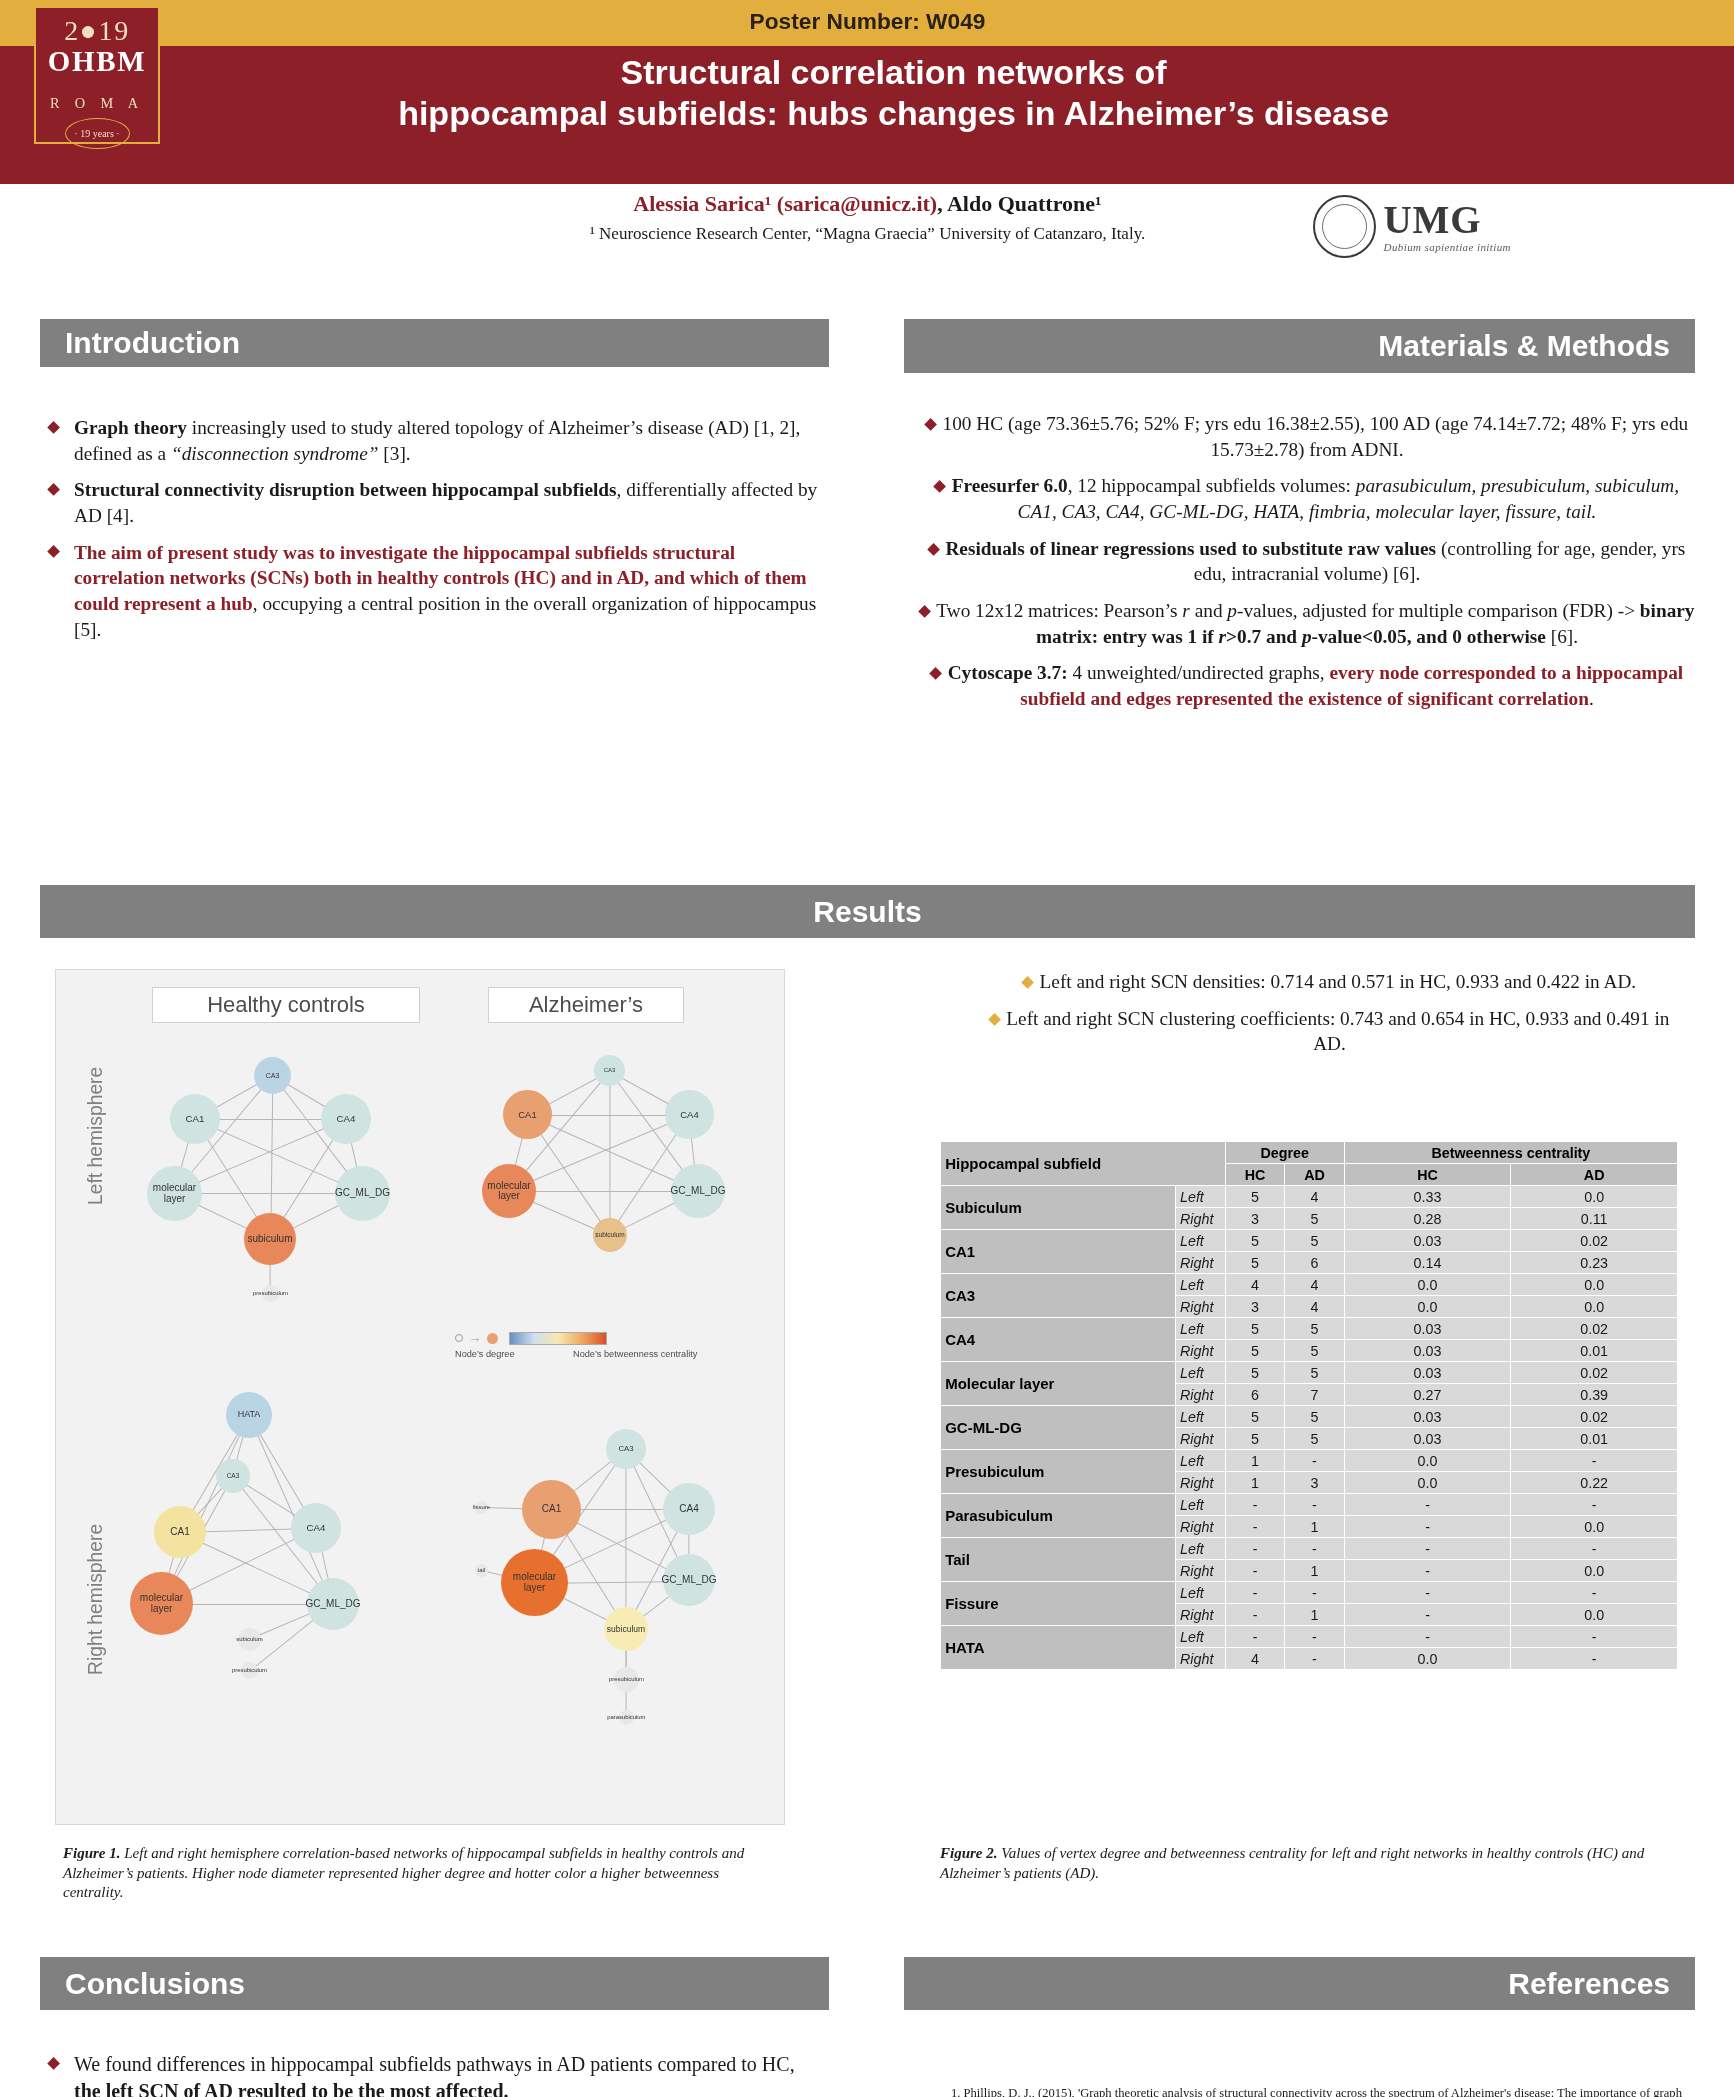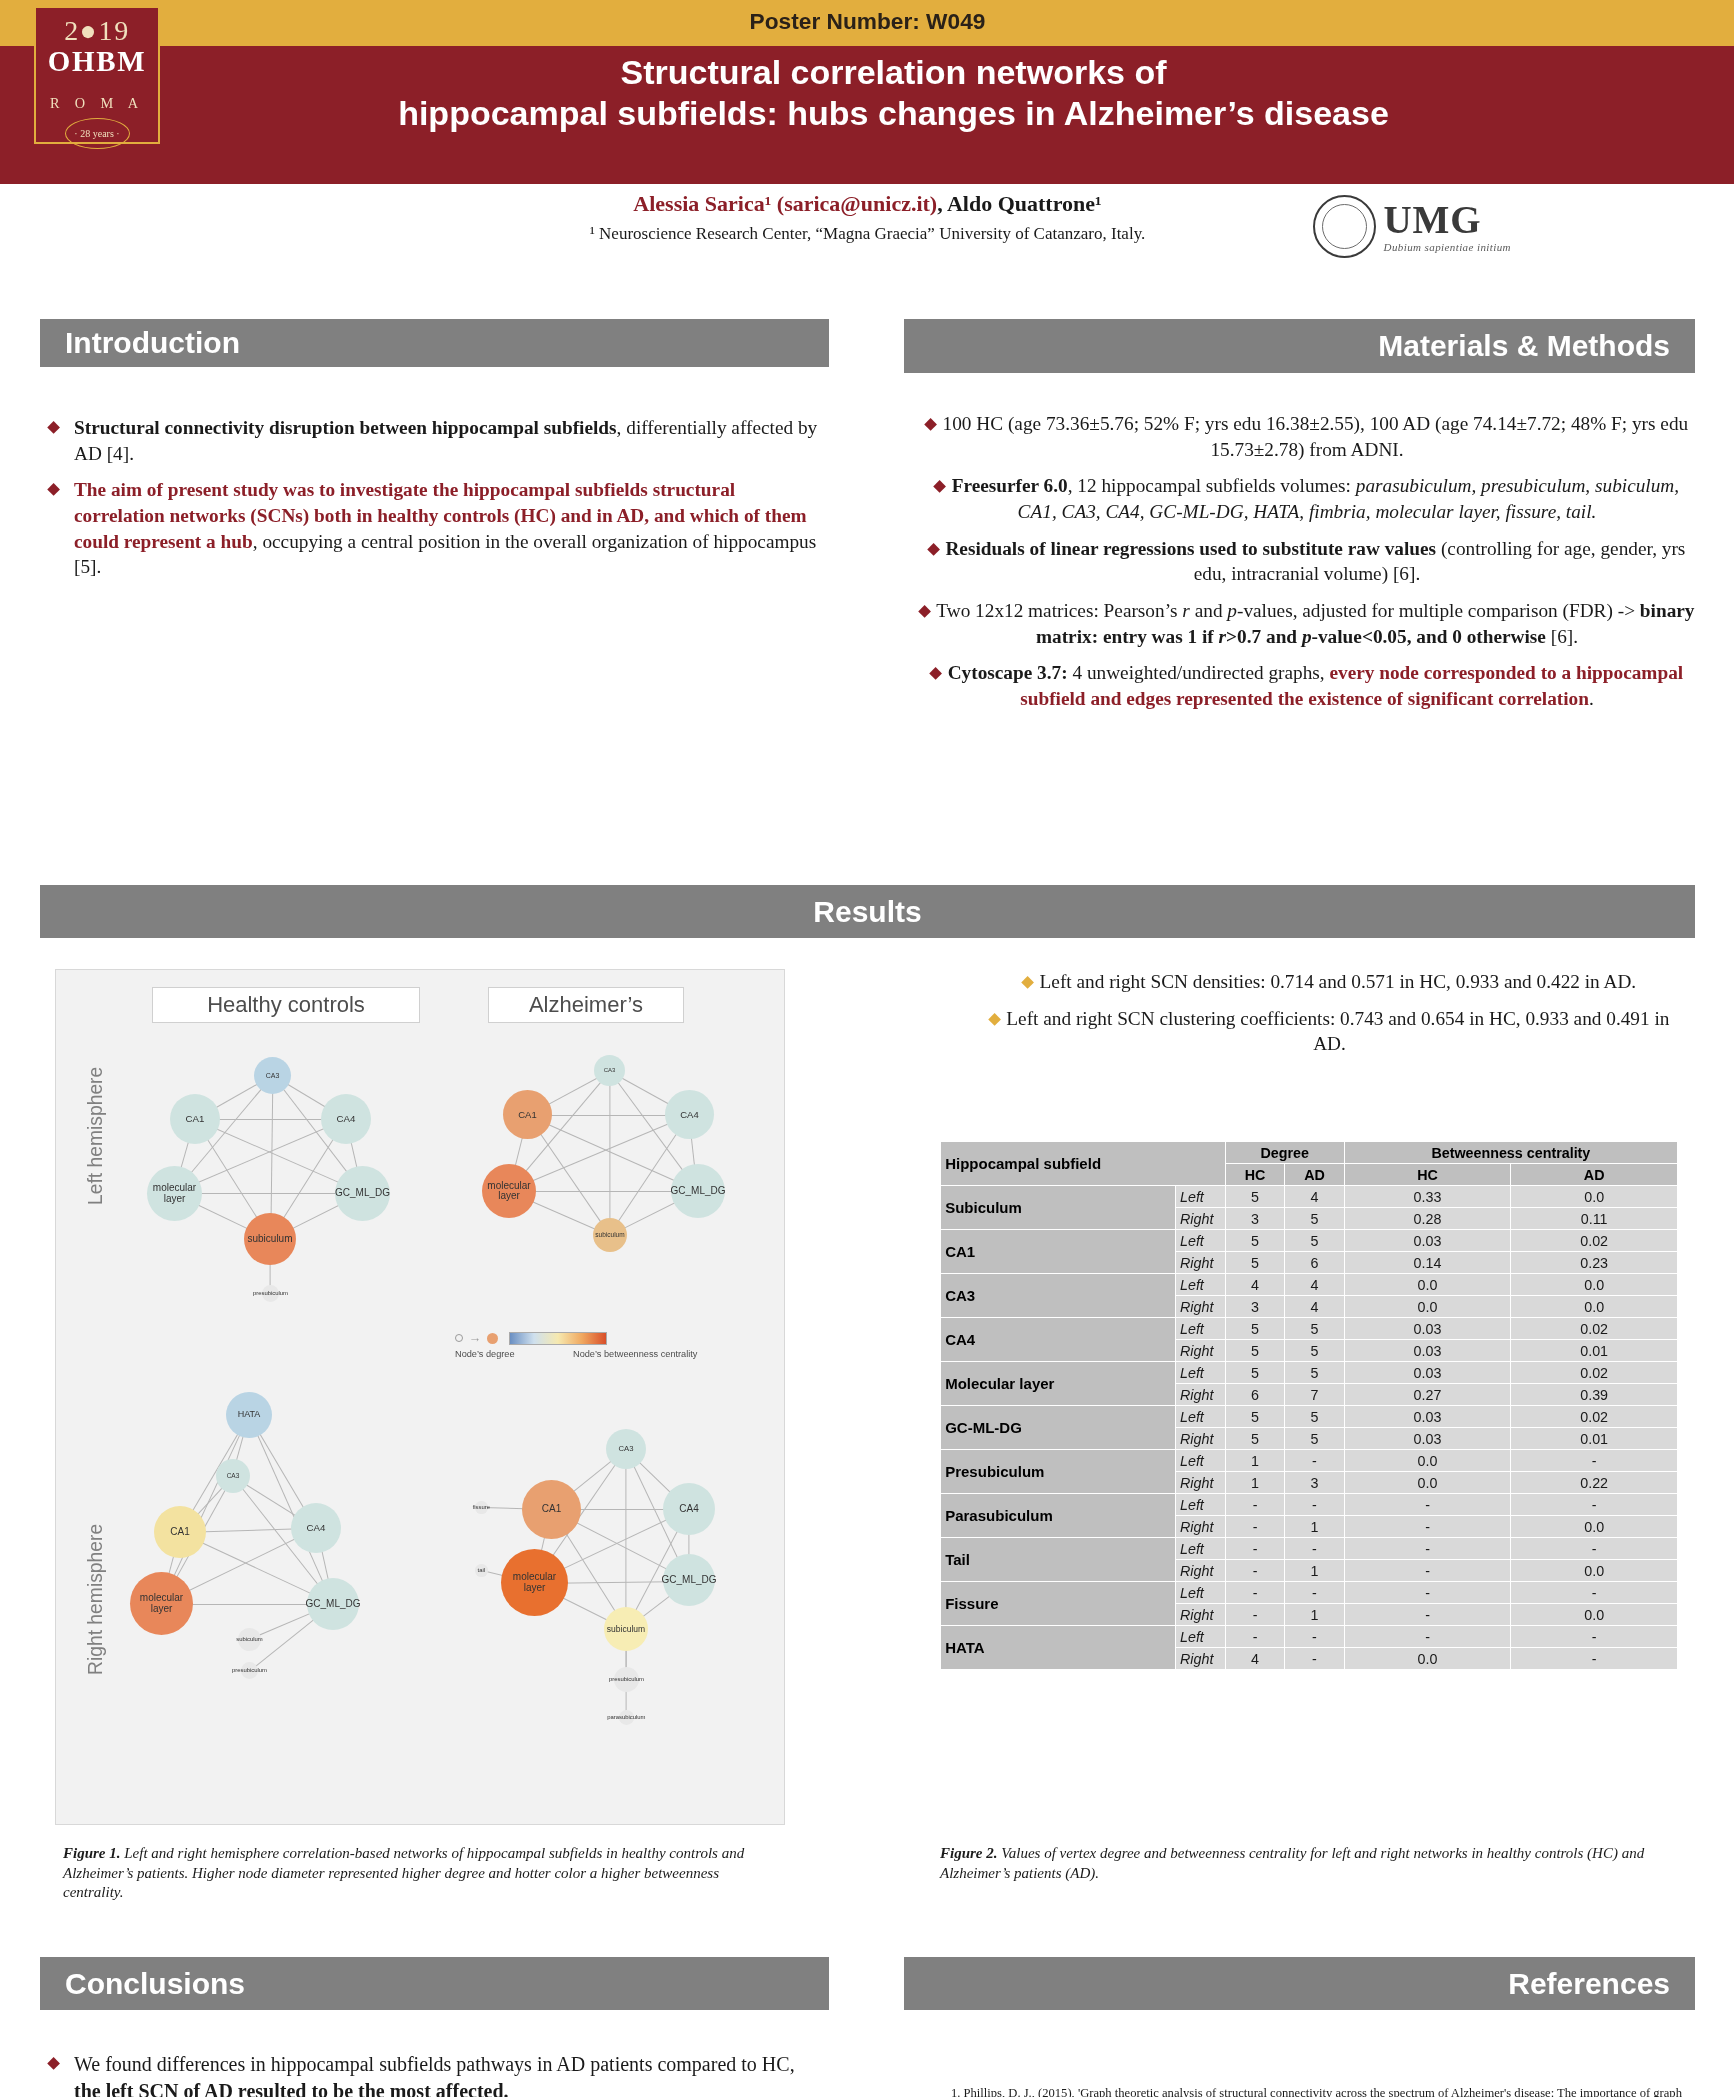--- a/index.html
+++ b/index.html
@@ -383,21 +383,21 @@
   <div class="titlebar"></div>
   <div class="title-text">
     <div>Structural correlation networks of</div>
     <div>hippocampal subfields: hubs changes in Alzheimer’s disease</div>
   </div>
 
   <div class="logo-block">
     <div class="logo-year">2●19</div>
     <div class="logo-ohbm">OHBM</div>
     <div class="logo-roma">R O M A</div>
-    <div class="logo-seal">· 28 years ·</div>
+    <div class="logo-seal">· 19 years ·</div>
   </div>
 
   <div class="authors-block">
     <div class="authors">
       <span class="red">Alessia Sarica¹ (sarica@unicz.it)</span><span>, Aldo Quattrone¹</span>
     </div>
     <div class="affil">¹ Neuroscience Research Center, “Magna Graecia” University of Catanzaro, Italy.</div>
   </div>
 
   <div class="umg-logo">
@@ -407,20 +407,21 @@
       <div class="umg-motto">Dubium sapientiae initium</div>
     </div>
   </div>
 
   <div class="sec-header left-align" style="left:40px; top:319px; width:789px; height:48px;">Introduction</div>
 
   <div class="sec-header right-align" style="left:904px; top:319px; width:791px; height:54px;">Materials &amp; Methods</div>
 
   <div class="body-col" id="intro-col" style="left:46px; top:415px; width:776px;">
     <ul class="bullets" id="intro-list">
+        <li><b>Graph theory</b> increasingly used to study altered topology of Alzheimer’s disease (AD) [1, 2], defined as a <i>“disconnection syndrome”</i> [3].</li>
         <li><b>Structural connectivity disruption between hippocampal subfields</b>, differentially affected by AD [4].</li>
         <li><span class="redbold">The aim of present study was to investigate the hippocampal subfields structural correlation networks (SCNs) both in healthy controls (HC) and in AD, and which of them could represent a hub</span>, occupying a central position in the overall organization of hippocampus [5].</li>
       </ul>
   </div>
 
   <div class="body-col" id="materials-col" style="left:919px; top:411px; width:776px; text-align:center;">
     <ul class="bullets center" id="materials-list">
         <li><span class="dia "></span>100 HC (age 73.36±5.76; 52% F; yrs edu 16.38±2.55), 100 AD (age 74.14±7.72; 48% F; yrs edu 15.73±2.78) from ADNI.</li>
         <li><span class="dia "></span><b>Freesurfer 6.0</b>, 12 hippocampal subfields volumes: <i>parasubiculum, presubiculum, subiculum, CA1, CA3, CA4, GC-ML-DG, HATA, fimbria, molecular layer, fissure, tail.</i></li>
         <li><span class="dia "></span><b>Residuals of linear regressions used to substitute raw values</b> (controlling for age, gender, yrs edu, intracranial volume) [6].</li>

